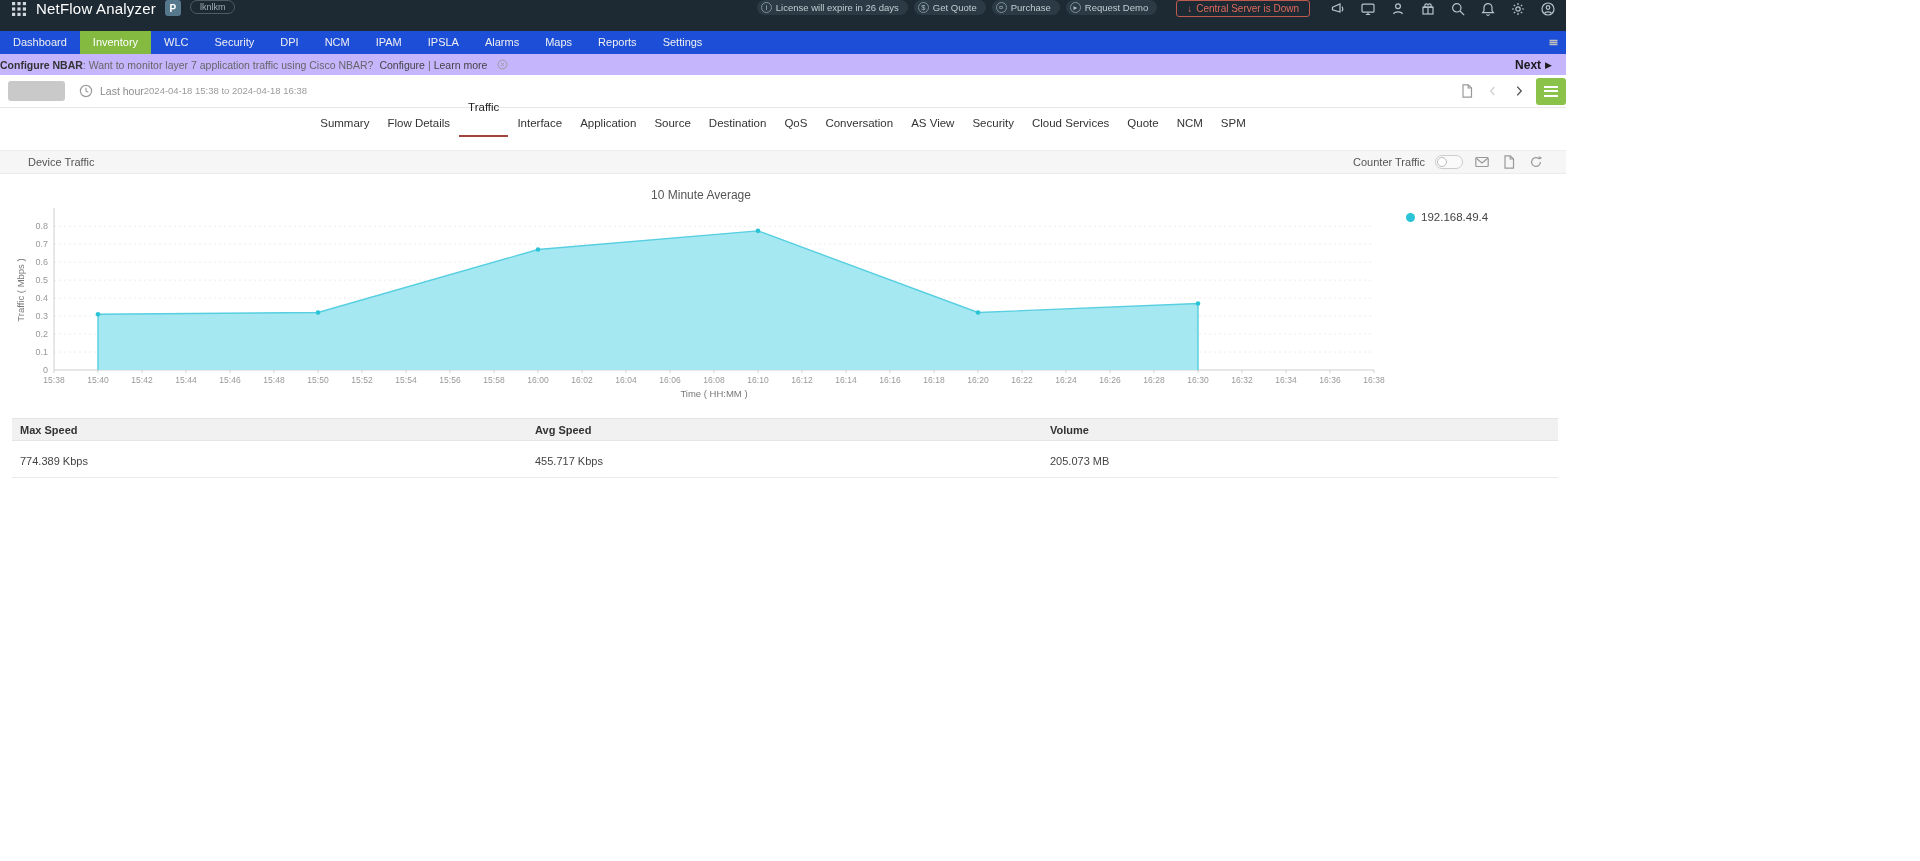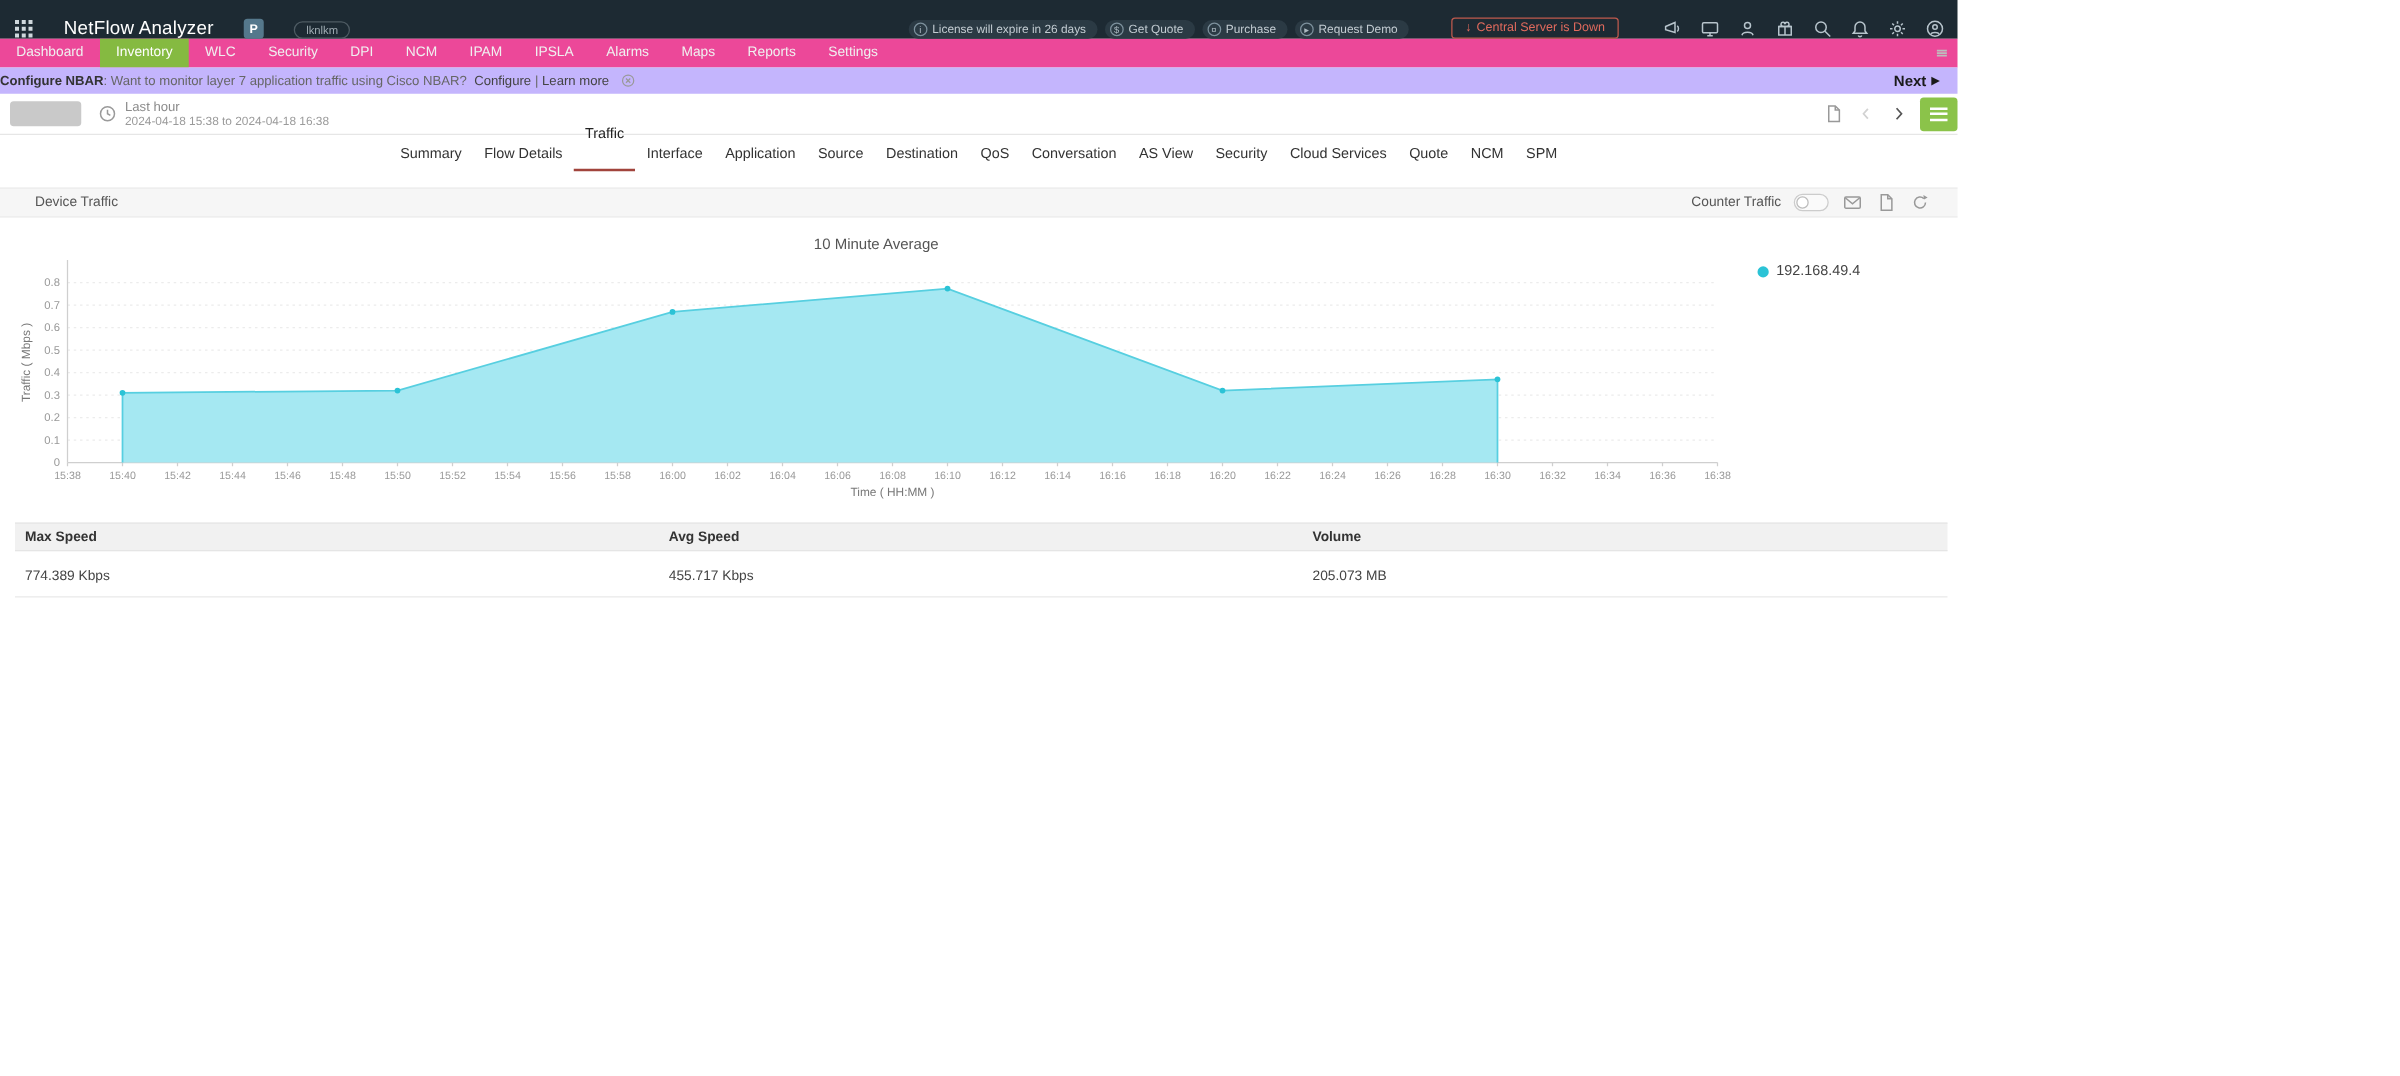--- a/index.html
+++ b/index.html
@@ -1,39 +1,39 @@
 <!DOCTYPE html>
 <html><head>
 <meta charset="utf-8">
 <style>
   *{box-sizing:border-box;margin:0;padding:0}
   html,body{width:1920px;height:861px;background:#fff;overflow:hidden;
     font-family:"Liberation Sans","DejaVu Sans",sans-serif;cursor:default}
   .app{width:1566px}
 
   
-  .topbar{height:31px;background:#1d2a33;display:flex;align-items:flex-end;padding:0 8px 0 10px;gap:24px}
+  .topbar{height:31px;background:#1d2a33;display:flex;align-items:flex-start;padding:0 8px 0 10px;gap:9px}
   .app-title{color:#fff;font-size:15px;letter-spacing:.2px;white-space:nowrap}
   .p-badge{width:16px;height:16px;border-radius:3px;background:#55788c;color:#fff;font-size:10px;font-weight:bold;
     display:flex;align-items:center;justify-content:center}
   .device-pill{border:1px solid #4e5b63;border-radius:9px;color:#9fabb2;font-size:9px;padding:1px 9px;cursor:pointer}
   .sp{flex:1}
   .sbadges{display:flex;align-items:center}
   .sbadge{display:inline-flex;align-items:center;gap:4px;background:#2b3a44;border-radius:9px;
     padding:2px 9px 2px 4px;color:#c3ccd2;font-size:9.5px;margin-left:6px;cursor:pointer;white-space:nowrap}
   .sicon{width:11px;height:11px;border:1px solid #7d919d;border-radius:50%;font-size:7.5px;line-height:1;
     display:flex;align-items:center;justify-content:center;color:#aebbc3;flex:none}
   .central-btn{border:1px solid #bf5a4e;color:#e06a5d;background:transparent;border-radius:3px;font-size:10px;
     padding:2px 10px;margin:0 10px;display:flex;gap:4px;align-items:center;cursor:pointer;font-family:inherit;white-space:nowrap}
   .tb-icons{display:flex;align-items:center;gap:13px;padding-right:2px}
   .ticon{width:17px;height:17px;display:flex;align-items:center;justify-content:center;cursor:pointer}
   .ticon svg{stroke:#b7c4cc;fill:none;stroke-width:1.2;width:16px;height:16px}
 
   
-  .navbar{height:23px;background:#ec4899;display:flex;align-items:stretch}
+  .navbar{height:23px;background:#1d4ed8;display:flex;align-items:stretch}
   .nav-item{color:#f0f0f0;font-size:11px;line-height:23px;padding:0 13px;cursor:pointer;white-space:nowrap}
   .nav-item.active{background:#85ba41;color:#fff}
   .nav-more{margin-left:auto;margin-right:6px;align-self:center;width:14px;height:14px;display:flex;
     align-items:center;justify-content:center;cursor:pointer}
   .nav-more svg{stroke:#bdbdbd;fill:none;stroke-width:1.4;width:11px;height:11px}
 
   
   .banner{height:21px;background:#c4b5fd;display:flex;align-items:center;justify-content:flex-start;
     font-size:10.5px;color:#666;position:relative;white-space:pre}
   .banner b{color:#333}
@@ -42,21 +42,21 @@
   .close-ic svg{stroke:#999;fill:none;stroke-width:1.2;width:13px;height:13px}
   .next-btn{position:absolute;right:14px;top:0;height:21px;display:flex;align-items:center;gap:4px;
     font-size:12px;font-weight:bold;color:#1a1a1a;cursor:pointer}
   .next-arrow{font-size:9px;font-weight:normal}
 
   
   .subheader{height:33px;border-bottom:1px solid #e6e6e6;display:flex;align-items:center;padding-left:8px}
   .redacted{width:57px;height:20px;background:#c9c9c9;border-radius:3px;cursor:pointer}
   .clock-ic{margin-left:13px;width:16px;height:16px}
   .clock-ic svg{stroke:#9a9a9a;fill:none;stroke-width:1.2;width:16px;height:16px}
-  .timeblock{margin-left:6px;display:flex;flex-direction:column;justify-content:center}
+  .timeblock{margin-left:6px;display:flex;justify-content:center}
   .time-label{font-size:10.5px;color:#8b8b8b;line-height:12px}
   .time-range{font-size:9.5px;color:#9b9b9b;line-height:11px}
   .sh-right{margin-left:auto;display:flex;align-items:center;gap:9px}
   .gicon{width:17px;height:17px;display:flex;align-items:center;justify-content:center;cursor:pointer}
   .gicon svg{stroke:#999;fill:none;stroke-width:1.2;width:16px;height:16px}
   .chev svg{width:14px;height:14px;stroke-width:1.6}
   .chev.disabled svg{stroke:#d2d2d2}
   .chev.on svg{stroke:#555}
   .menu-btn{width:30px;height:27px;background:#8bc34a;border-radius:3px;display:flex;flex-direction:column;
     align-items:center;justify-content:center;gap:2.5px;cursor:pointer;border:none}

